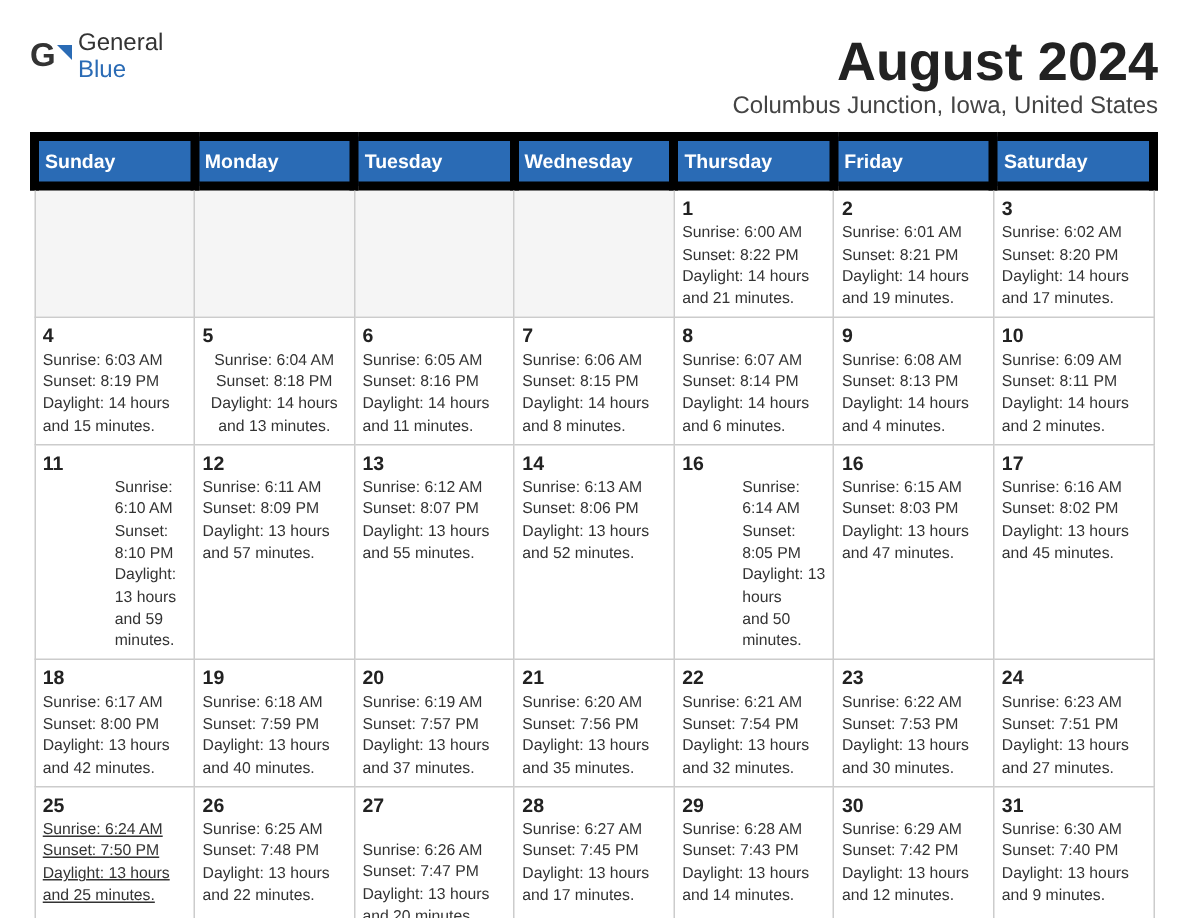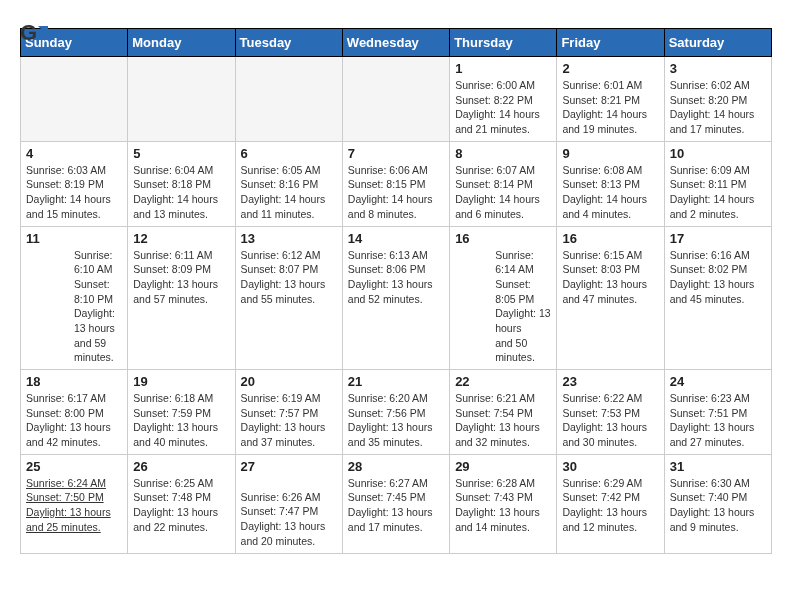--- a/index.html
+++ b/index.html
@@ -43,21 +43,21 @@
       margin-top: 8px;
       table-layout: fixed;
     }
     th {
       background-color: #2a6bb5;
       color: white;
       font-size: 13px;
       font-weight: bold;
       padding: 6px 4px;
       text-align: left;
-      border: 1px solid #000000;
+      border: 6px solid #000000;
     }
     td {
       border: 1px solid #ccc;
       vertical-align: top;
       padding: 4px 5px;
       font-size: 11px;
       color: #222;
       background: #fff;
       height: 78px;
     }
@@ -78,23 +78,29 @@
     }
   </style>
 </head>
 <body>
 
 <div class="logo">
   <svg class="logo-icon" viewBox="0 0 28 28">
     <text x="0" y="20" font-size="22" font-family="Arial" font-weight="bold" fill="#333">G</text>
     <polygon points="18,6 28,6 28,16" fill="#2a6bb5"></polygon>
   </svg>
+  <div>
+    <span class="logo-general">General</span><br>
+    <span class="logo-blue">Blue</span>
+  </div>
 </div>
 
 <div class="header">
+  <div class="header-title">August 2024</div>
+  <div class="header-subtitle">Columbus Junction, Iowa, United States</div>
 </div>
 
 <table>
   <thead>
     <tr>
     <th>Sunday</th>
         <th>Monday</th>
         <th>Tuesday</th>
         <th>Wednesday</th>
         <th>Thursday</th>
@@ -133,21 +139,21 @@
       <tr>
         <td>
           <span class="day-number">4</span>
           <div class="day-detail" style="white-space: pre-line;">Sunrise: 6:03 AM
 Sunset: 8:19 PM
 Daylight: 14 hours
 and 15 minutes.</div>
         </td>
         <td>
           <span class="day-number">5</span>
-          <div class="day-detail" style="white-space: pre-line;">Sunrise: 6:04 AM
+          <div class="day-detail" style="white-space: pre-line; text-align: center;">Sunrise: 6:04 AM
 Sunset: 8:18 PM
 Daylight: 14 hours
 and 13 minutes.</div>
         </td>
         <td>
           <span class="day-number">6</span>
           <div class="day-detail" style="white-space: pre-line;">Sunrise: 6:05 AM
 Sunset: 8:16 PM
 Daylight: 14 hours
 and 11 minutes.</div>

